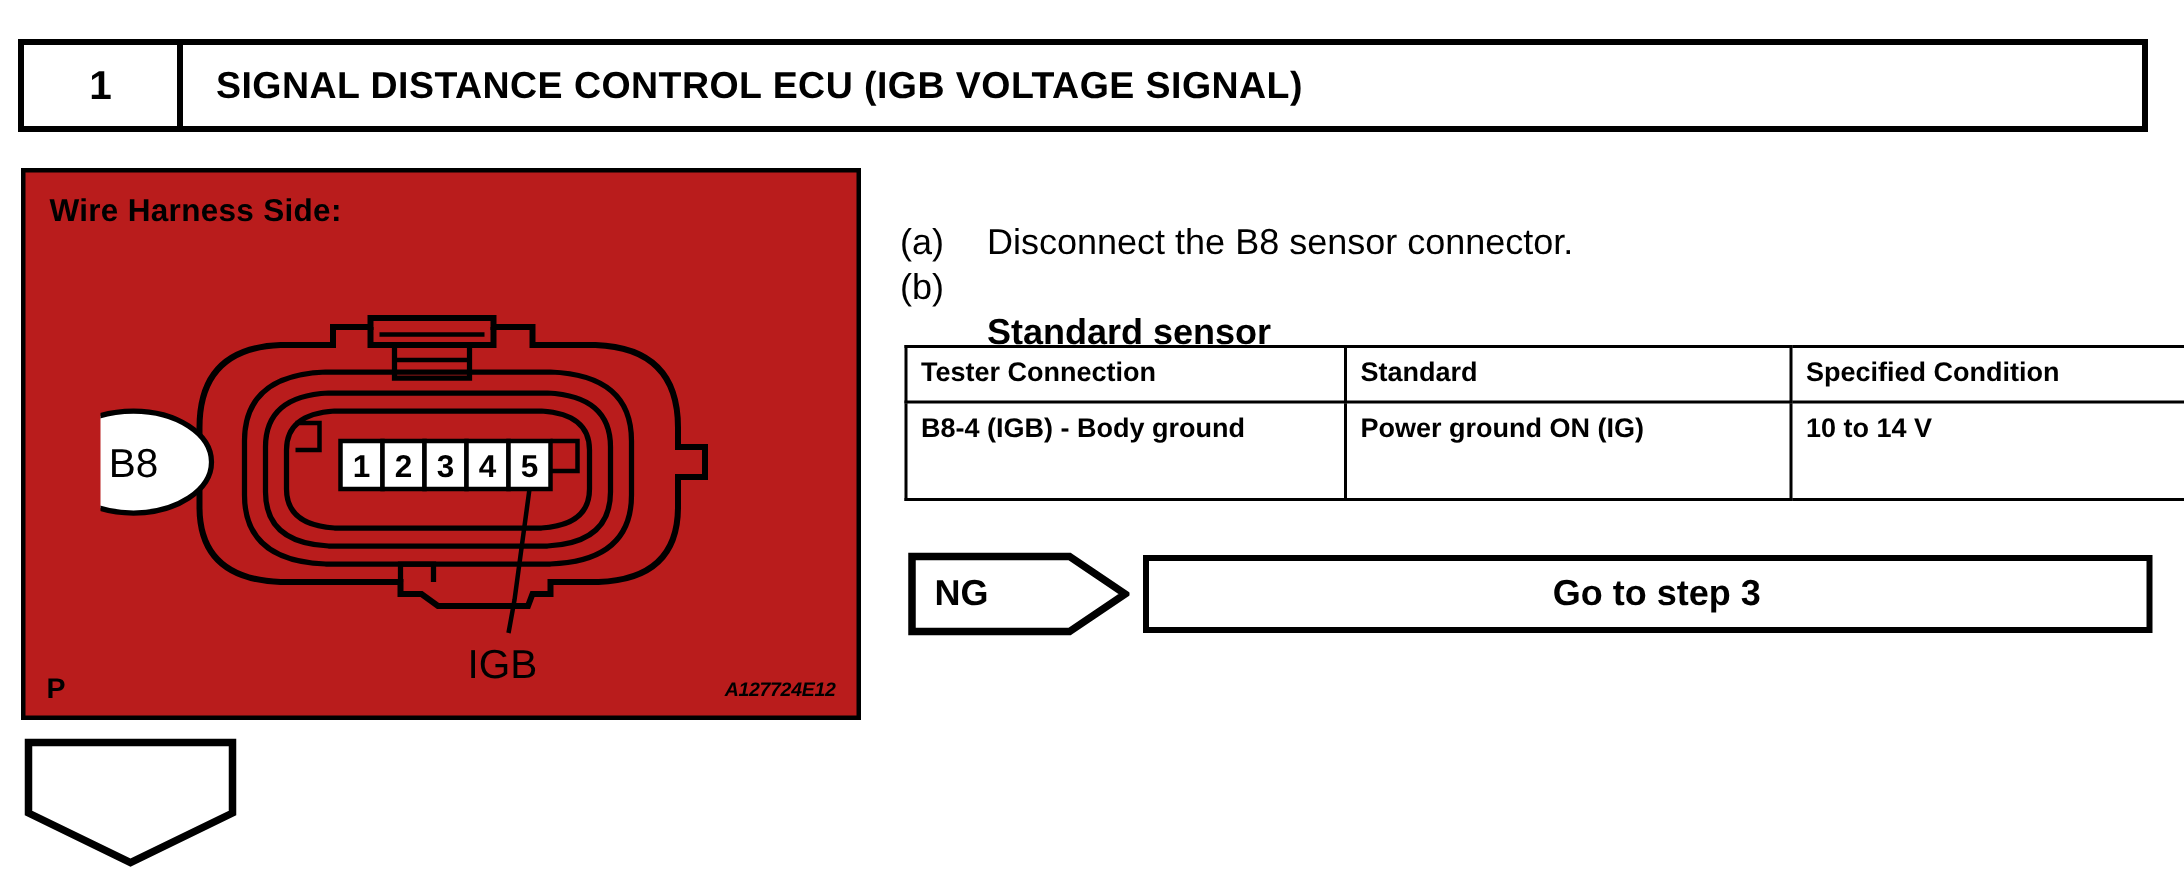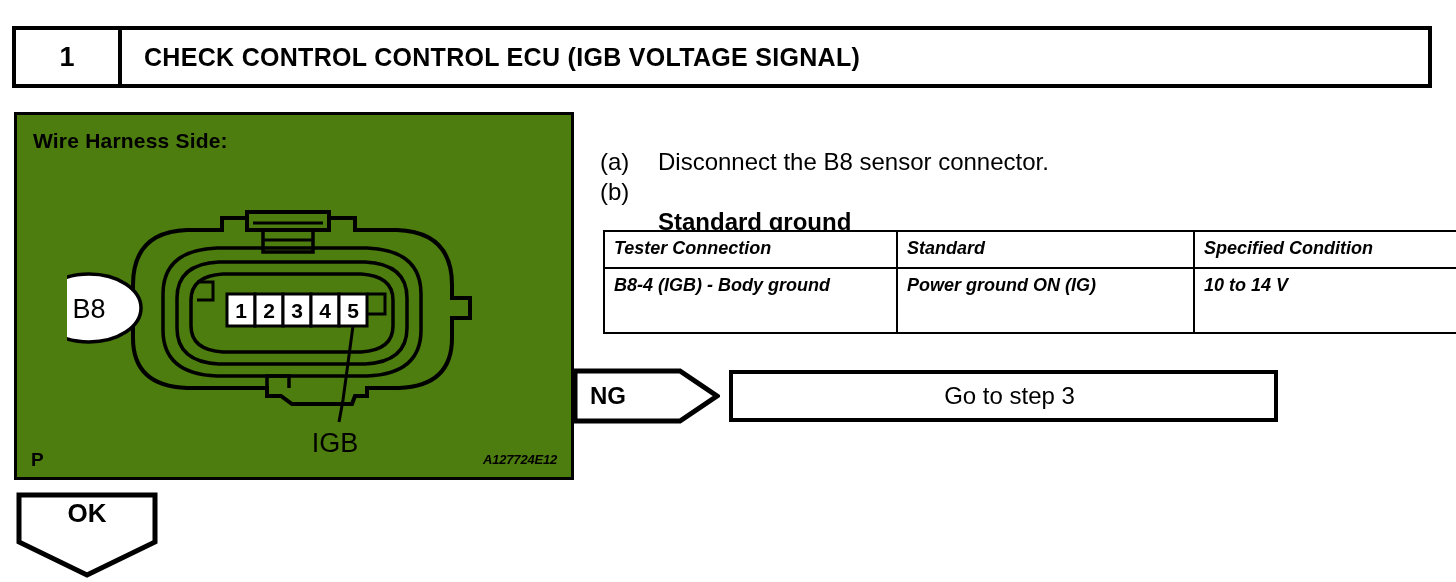--- a/index.html
+++ b/index.html
@@ -56,21 +56,21 @@
 
   
   .figure-panel {
     position: absolute;
     left: 14px;
     top: 112px;
     width: 560px;
     height: 368px;
     border: 3px solid #000;
     box-sizing: border-box;
-    background: #4d7c0f;
+    background: #b91c1c;
   }
   .figure-caption {
     position: absolute;
     left: 16px;
     top: 14px;
     font-size: 21px;
     font-weight: bold;
     letter-spacing: 0.2px;
   }
   .figure-corner-p {
@@ -153,38 +153,37 @@
   }
   .spec-table th,
   .spec-table td {
     border: 2px solid #000;
     text-align: left;
     vertical-align: top;
     padding: 5px 8px 6px 9px;
     font-size: 18px;
     font-weight: bold;
     line-height: 1.25;
-    font-style: italic;
   }
   .spec-table thead th {
     height: 24px;
   }
   .spec-table tbody td {
     height: 52px;
   }
   .col-tester  { width: 274px; }
   .col-cond    { width: 278px; }
   .col-spec    { width: 276px; }
 
   
   .ng-row {
     position: absolute;
-    left: 572px;
+    left: 605px;
     top: 368px;
-    width: 706px;
+    width: 830px;
     height: 56px;
   }
   .ng-badge {
     position: absolute;
     left: 0;
     top: 0;
     width: 148px;
     height: 56px;
   }
   .ng-badge svg { display: block; }
@@ -205,21 +204,21 @@
     right: 0;
     height: 52px;
     border: 4px solid #000;
     box-sizing: border-box;
     display: flex;
     align-items: center;
     justify-content: center;
   }
   .ng-target-box span {
     font-size: 24px;
-    font-weight: normal;
+    font-weight: bold;
     margin-left: 12px;
   }
 
   
   .ok-badge {
     position: absolute;
     left: 16px;
     top: 492px;
     width: 142px;
     height: 86px;
@@ -236,21 +235,21 @@
   }
 </style>
 </head>
 <body>
 
 <div class="step-header">
   <div class="step-number-cell">
     <span>1</span>
   </div>
   <div class="step-title-cell">
-    <span>CHECK CONTROL CONTROL ECU (IGB VOLTAGE SIGNAL)</span>
+    <span>SIGNAL DISTANCE CONTROL ECU (IGB VOLTAGE SIGNAL)</span>
   </div>
 </div>
 
 <div class="figure-panel">
   <div class="figure-caption">Wire Harness Side:</div>
 
   <div class="connector-svg">
     <svg width="480" height="270" viewBox="0 0 480 270" xmlns="http://www.w3.org/2000/svg">
       <g fill="none" stroke="#000" stroke-width="4">
 
@@ -347,21 +346,21 @@
 </div>
 
 <div class="procedure-list">
   <div class="proc-row">
     <div class="proc-marker">(a)</div>
     <div class="proc-text">Disconnect the B8 sensor connector.</div>
   </div>
   <div class="proc-row">
     <div class="proc-marker">(b)</div>
   </div>
-  <div class="proc-subhead">Standard ground</div>
+  <div class="proc-subhead">Standard sensor</div>
 </div>
 
 <table class="spec-table">
   <thead>
     <tr>
       <th class="col-tester">Tester Connection</th>
       <th class="col-cond">Standard</th>
       <th class="col-spec">Specified Condition</th>
     </tr>
   </thead>
@@ -383,14 +382,13 @@
   </div>
   <div class="ng-target-box">
     <span>Go to step 3</span>
   </div>
 </div>
 
 <div class="ok-badge">
   <svg width="142" height="86" viewBox="0 0 142 86" xmlns="http://www.w3.org/2000/svg">
     <path d="M 3 3 L 139 3 L 139 50 L 71 83 L 3 50 Z" fill="#fff" stroke="#000" stroke-width="5" stroke-linejoin="miter"></path>
   </svg>
-  <div class="ok-badge-label">OK</div>
 </div>
 
 </body></html>

